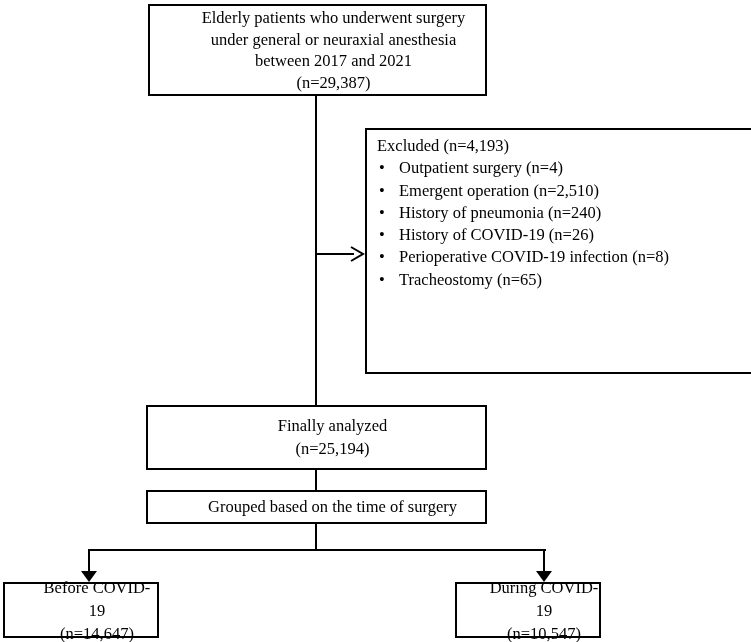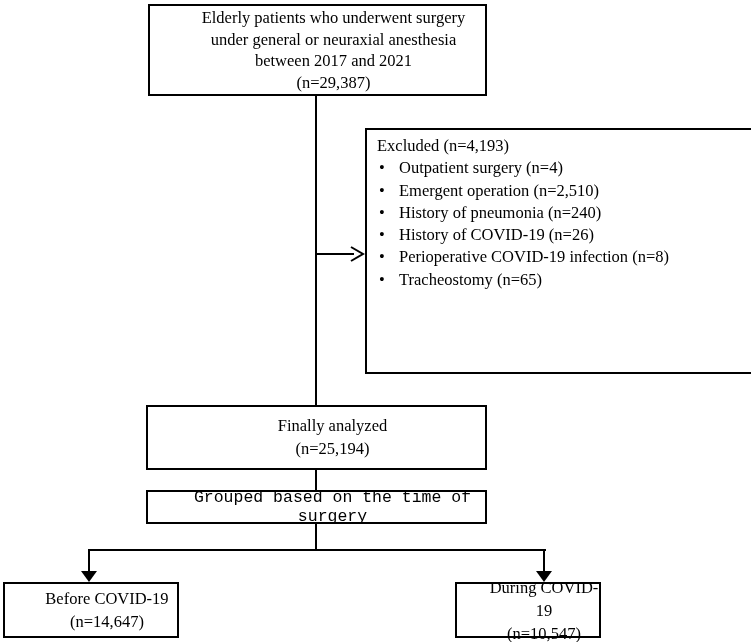--- a/index.html
+++ b/index.html
@@ -27,22 +27,22 @@
     display: flex;
     align-items: center;
     justify-content: center;
     text-align: center;
     white-space: pre-line;
     padding-left: 32px;
   }
   .box.top-box       { left: 148px; top: 4px;   width: 339px; height: 92px; line-height: 21.5px; }
   .box.excluded-box  { left: 365px; top: 128px; width: 412px; height: 246px; padding: 5px 8px 0 10px; line-height: 22.3px; }
   .box.finally-box   { left: 146px; top: 405px; width: 341px; height: 65px; line-height: 22.5px; }
-  .box.grouped-box   { left: 146px; top: 490px; width: 341px; height: 34px; font-family: Liberation Mono, monospace; }
-  .box.before-box    { left: 3px;   top: 582px; width: 176px; height: 56px; line-height: 23px; }
+  .box.grouped-box   { left: 146px; top: 490px; width: 341px; height: 34px; }
+  .box.before-box    { left: 3px;   top: 582px; width: 156px; height: 56px; line-height: 23px; }
   .box.during-box    { left: 455px; top: 582px; width: 146px; height: 56px; line-height: 23px; }
 
   .excl-title { margin: 0; }
   .excl-list {
     list-style: none;
     margin: 0;
     padding: 0;
   }
   .excl-list li {
     position: relative;

